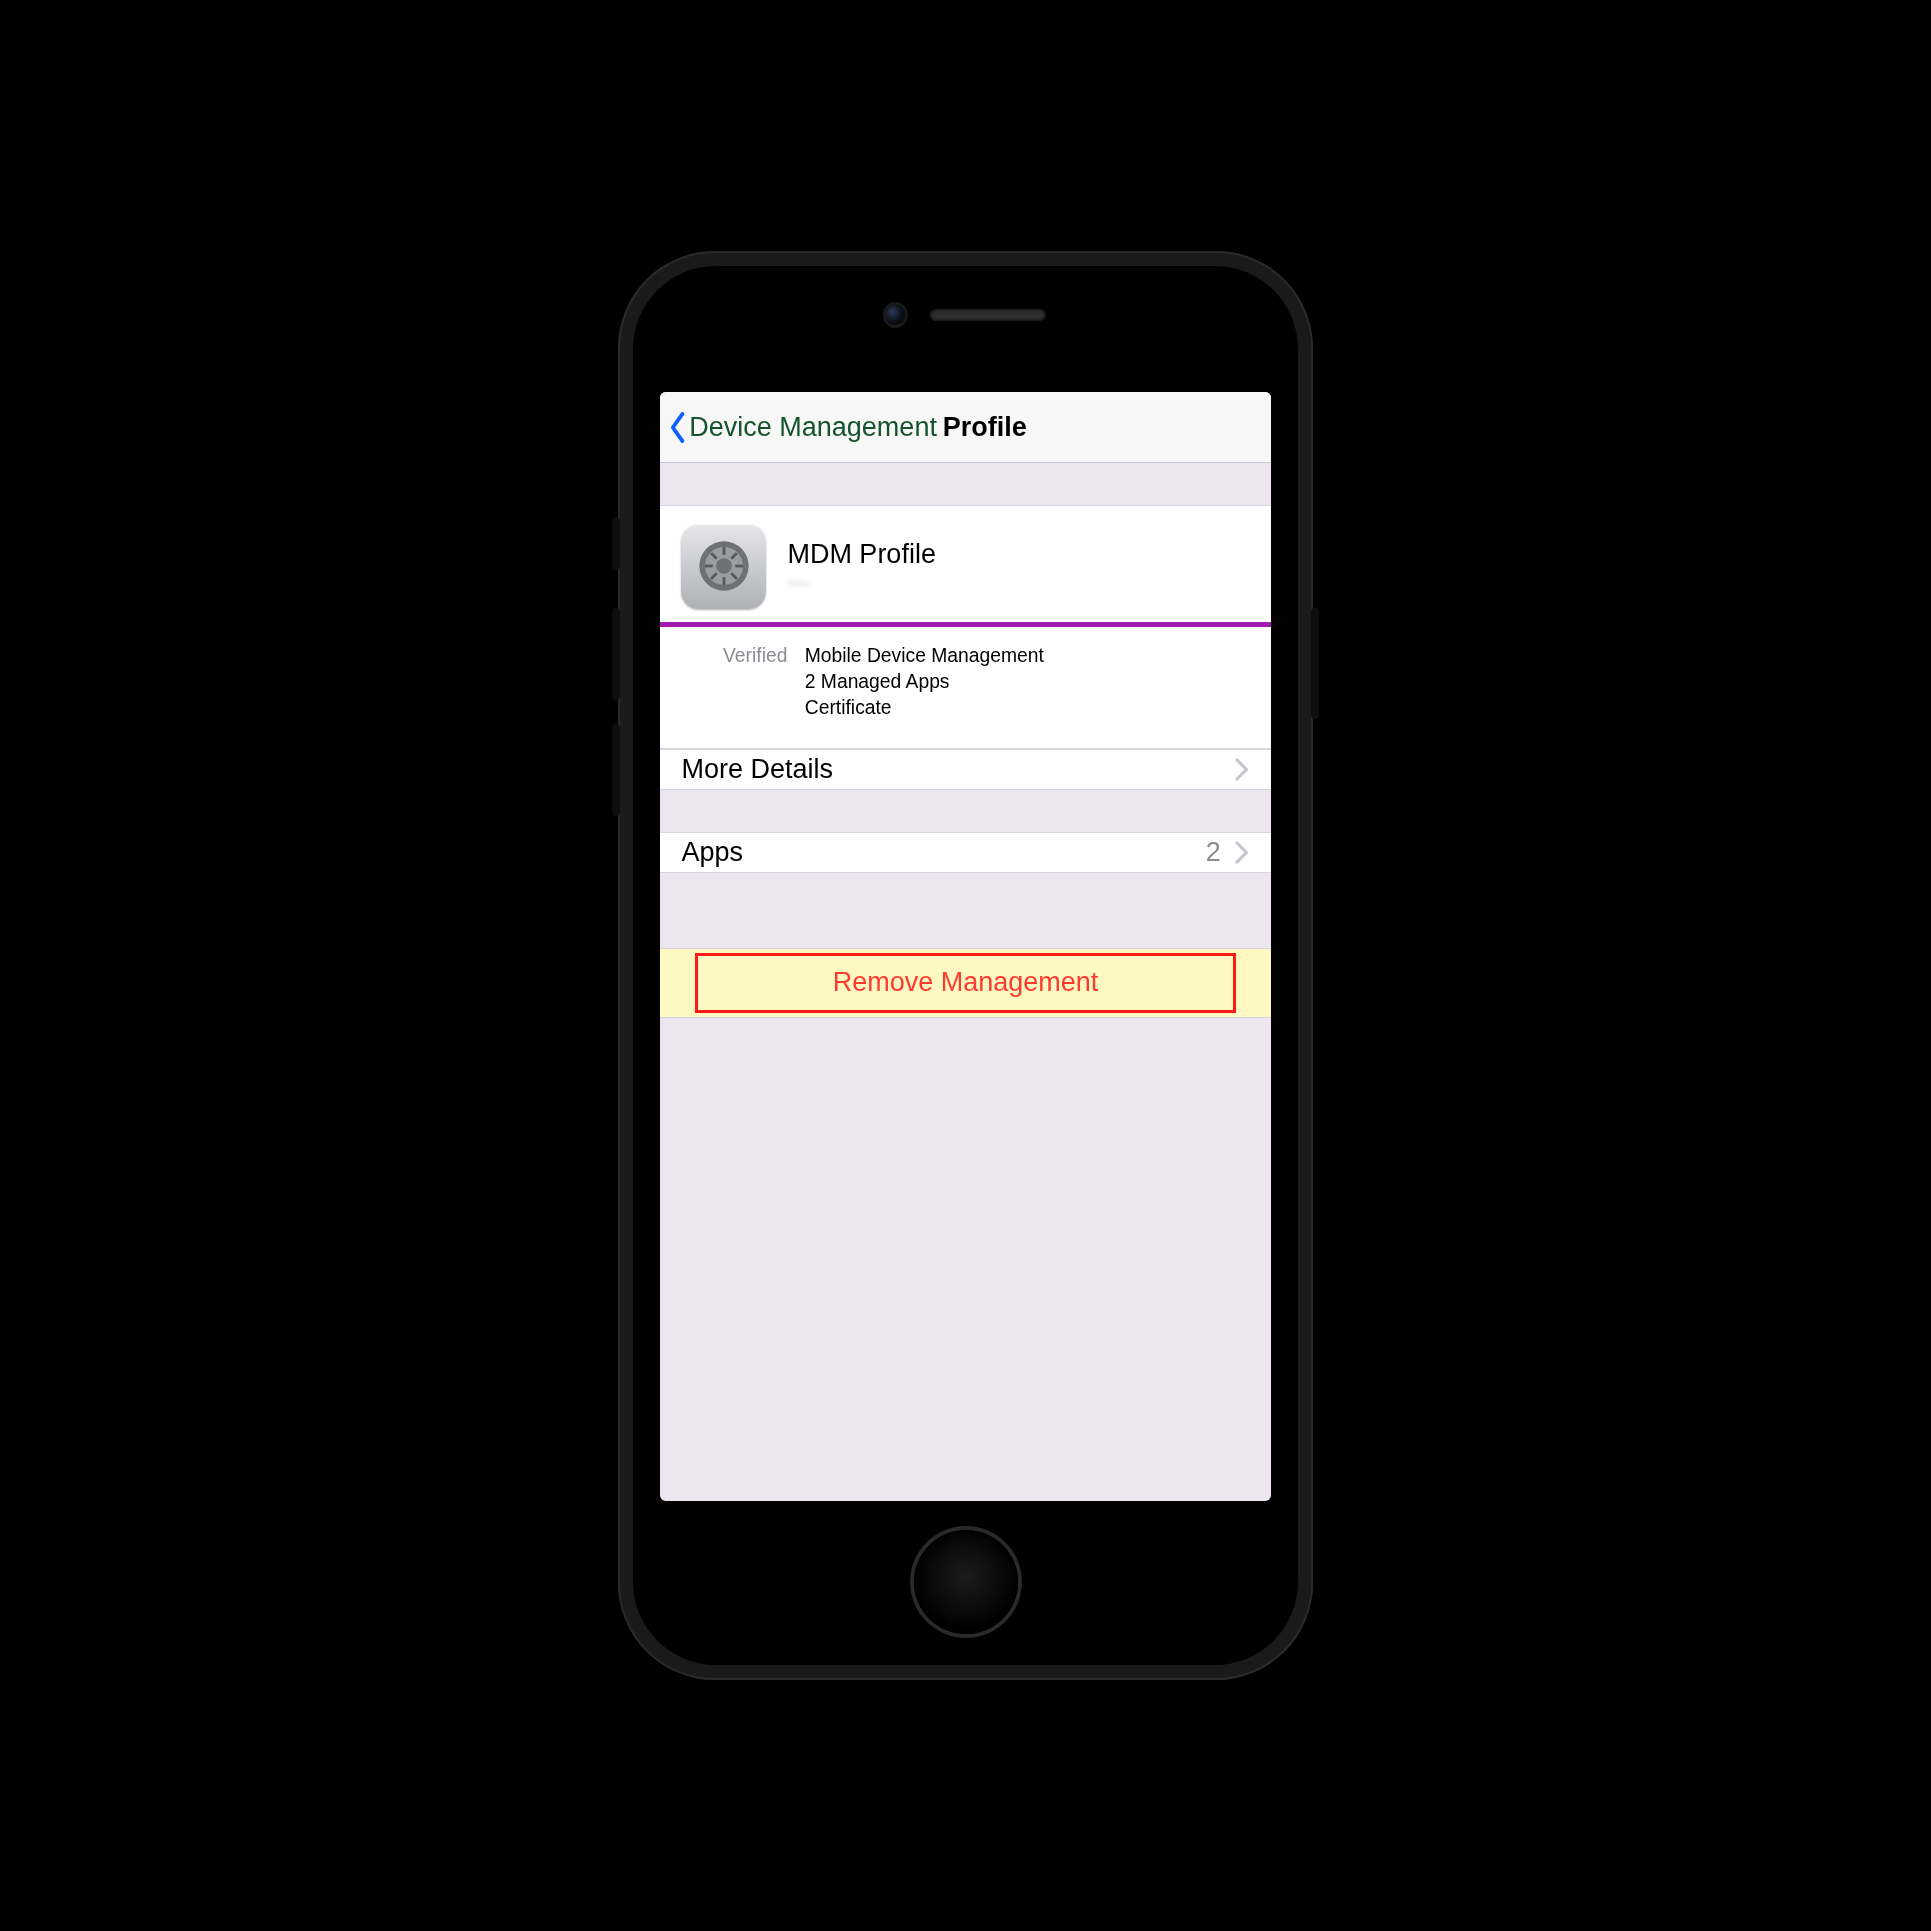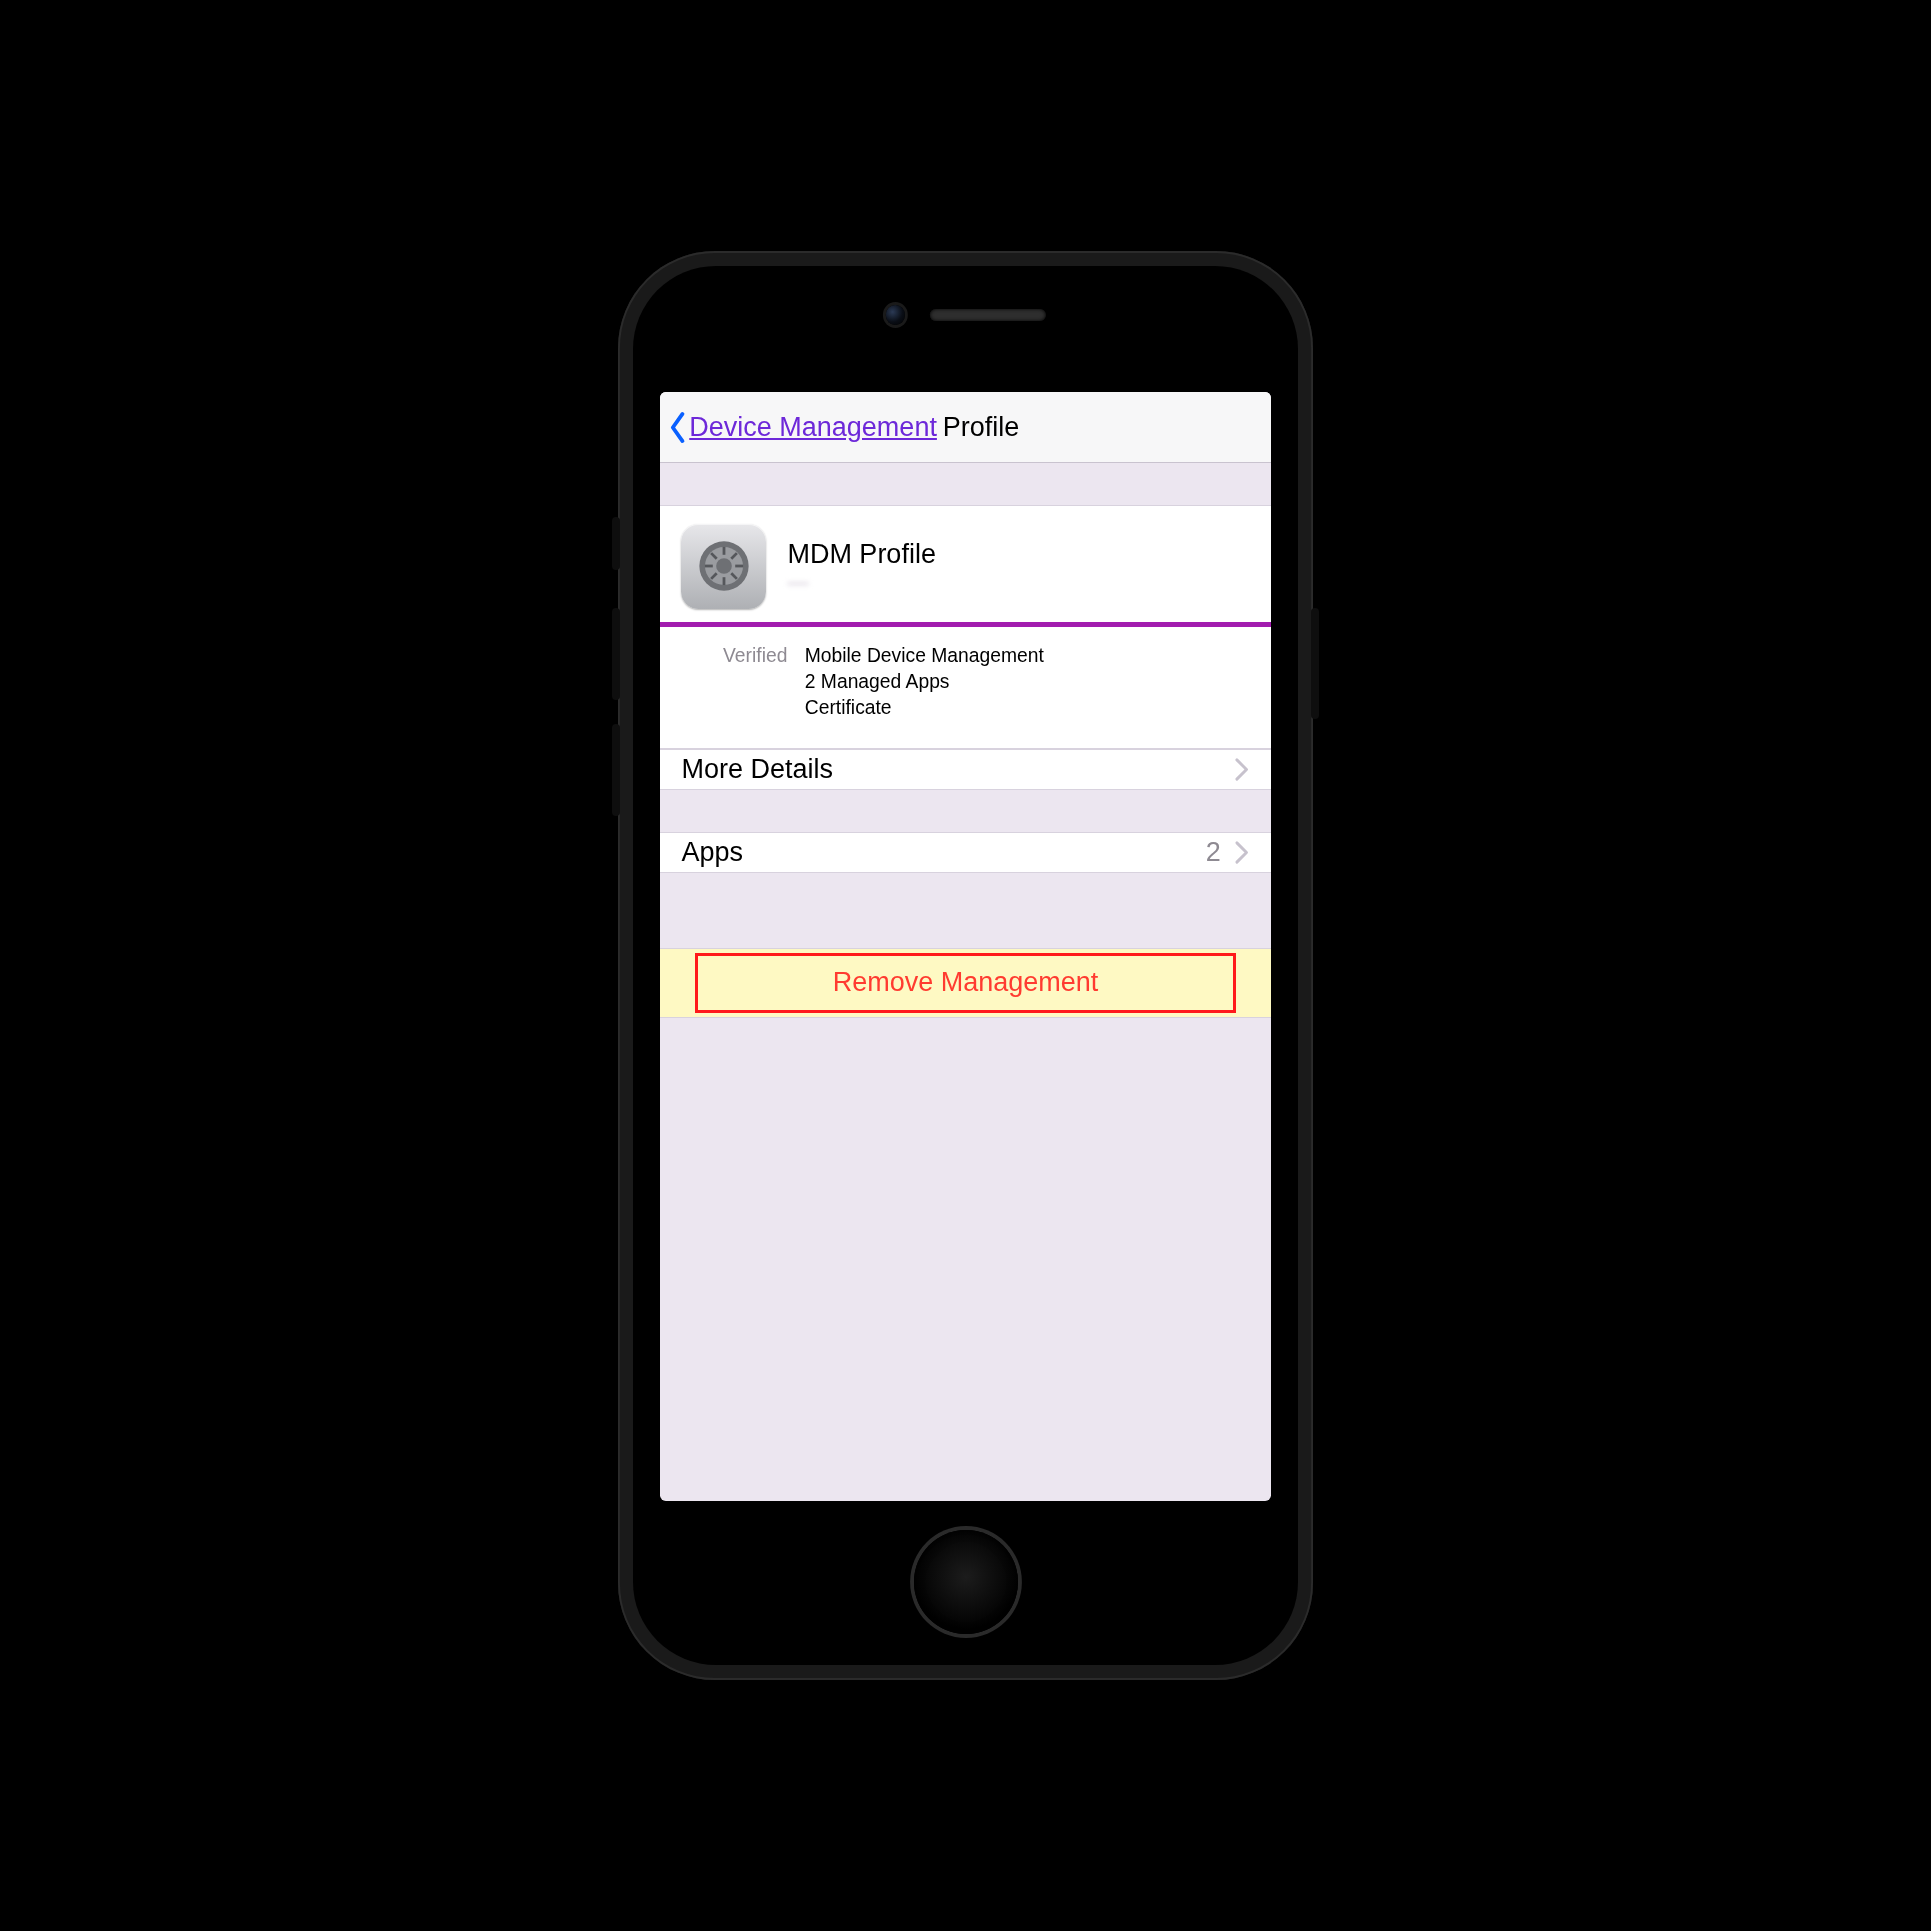--- a/index.html
+++ b/index.html
@@ -78,25 +78,24 @@
     background: #f7f7f8;
     border-bottom: 1px solid #c9c3cf;
     display:flex; align-items:center;
     padding: 0 7.7px;
     font-size: 27px;
     position:relative;
   }
   .back-wrap { display:flex; align-items:center; gap:1.9px; cursor:pointer; }
   .chev { width:19.3px; height:33px; color:#0a60ff; }
   .back-link {
-    color:#6d28d9;
-    text-decoration: underline;
+    color:#14532d;
   }
   .nav-title {
-    font-weight:400;
+    font-weight:700;
     margin-left: 5.8px;
   }
 
   
   .group { background:#fff; border-top:1px solid #d8d2de; border-bottom:1px solid #d8d2de; }
   .gap   { height: 42px; }
   .gap-s { height: 33px; }
 
   
   .profile-head {

